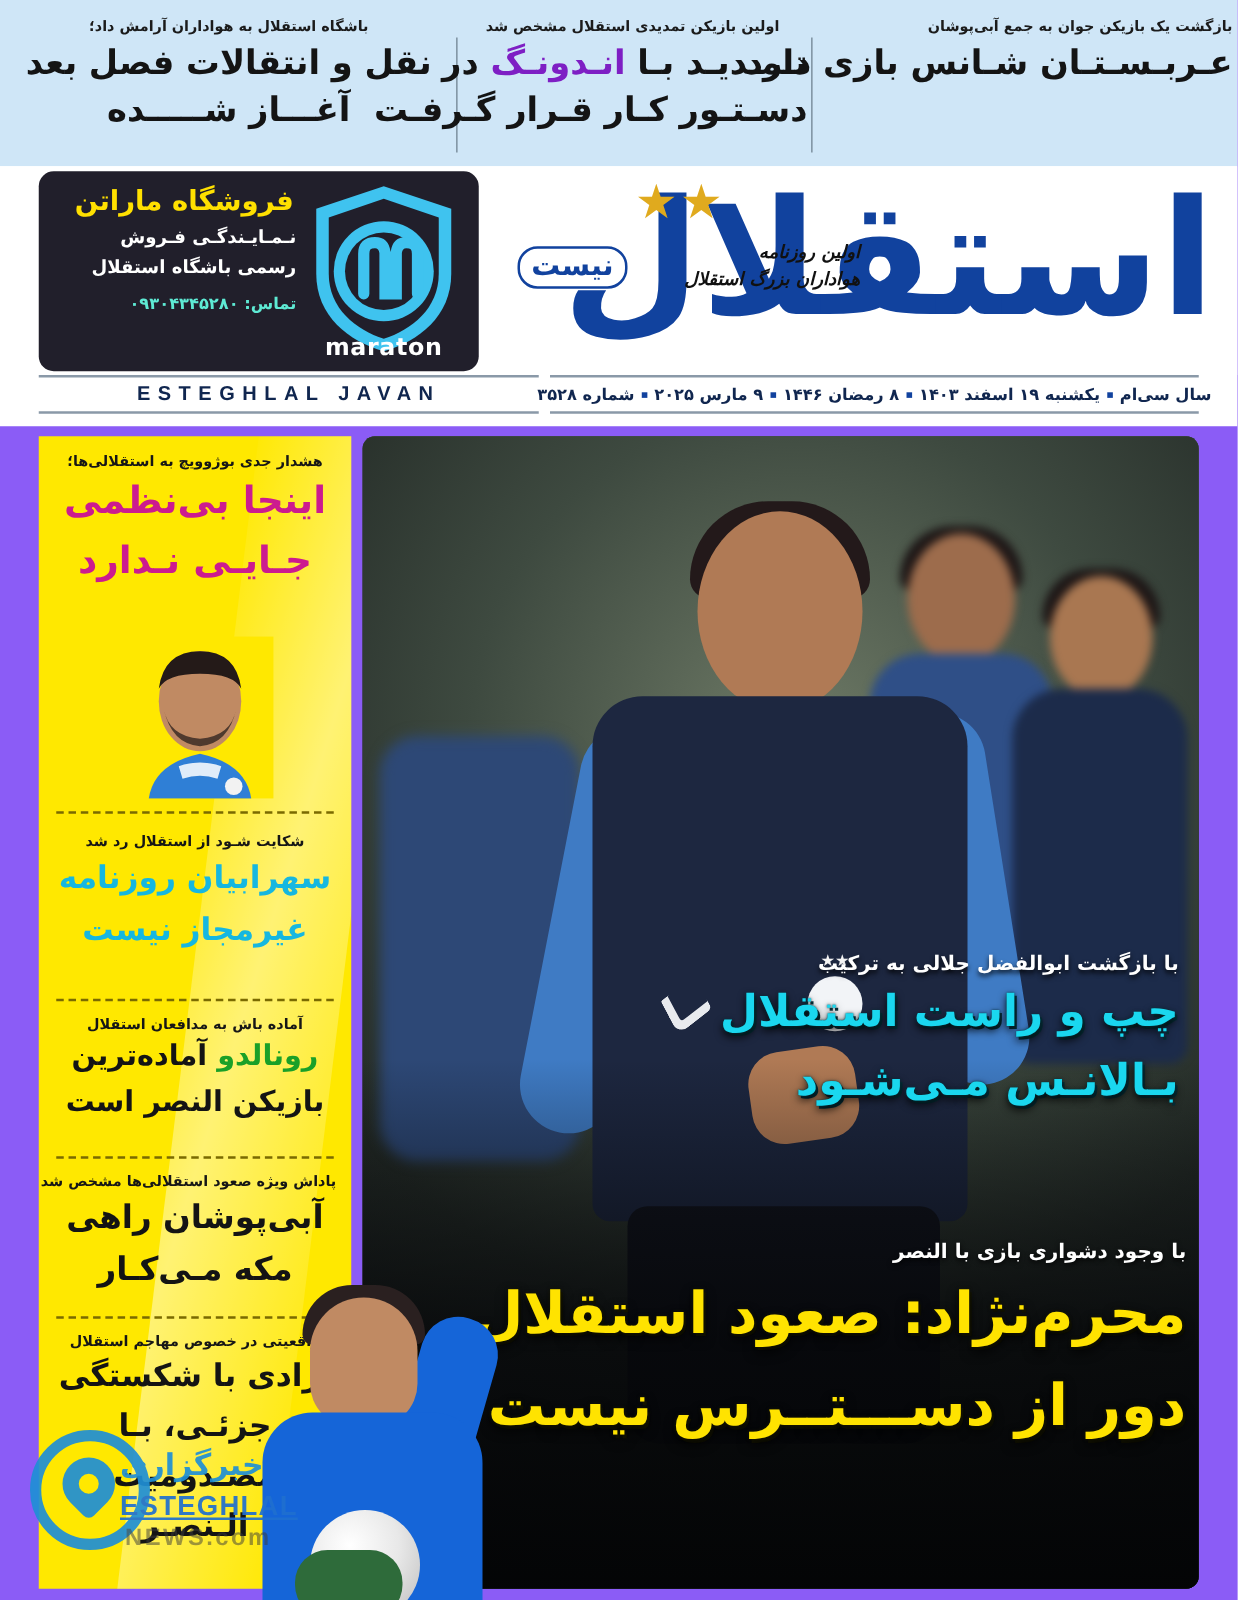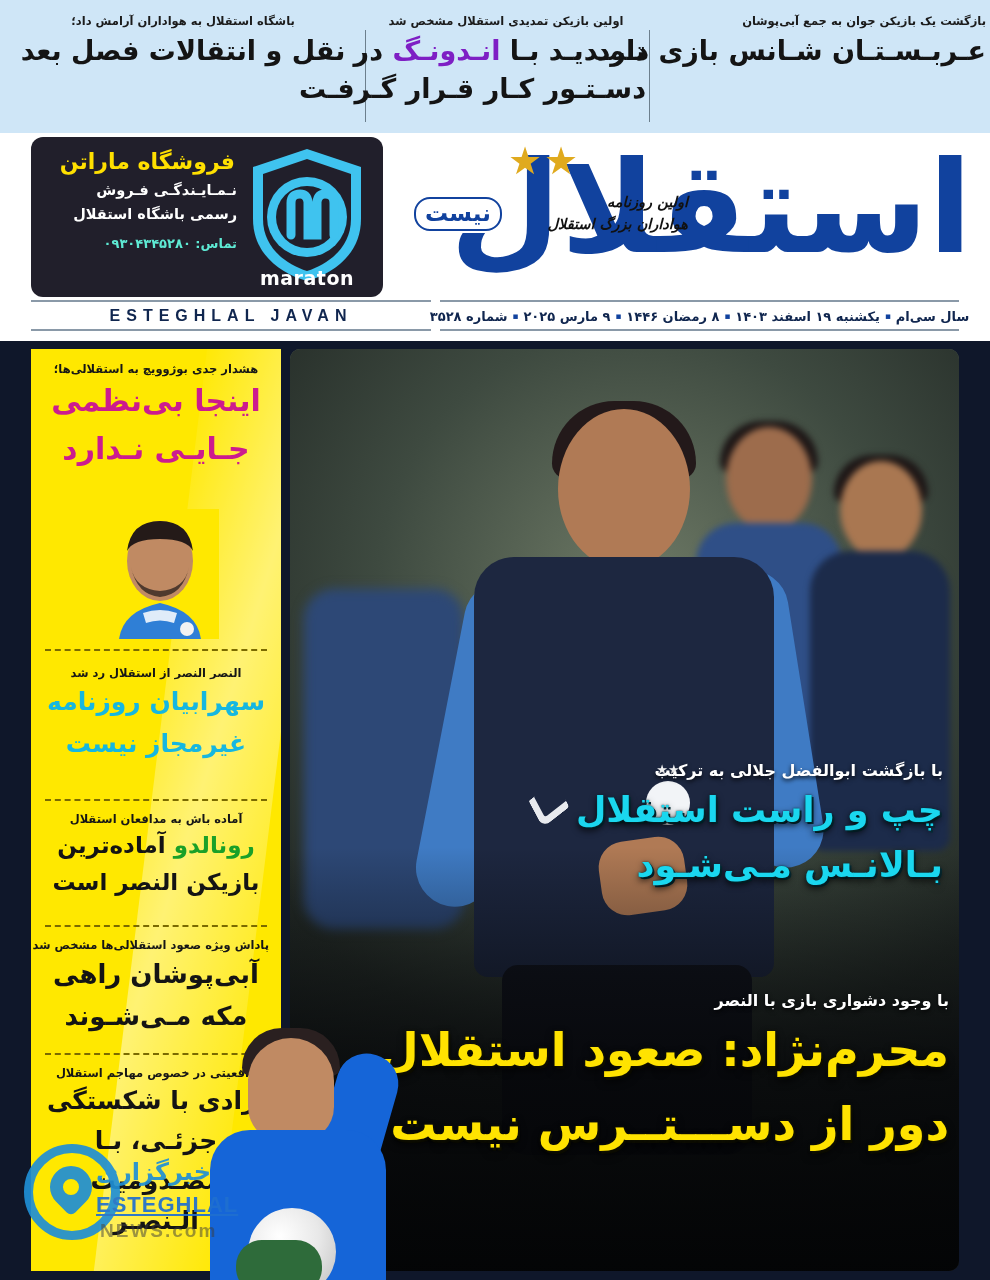--- a/index.html
+++ b/index.html
@@ -120,21 +120,21 @@
     position:absolute; left:440px; top:303px; width:519px; height:26px;
     display:flex; align-items:center; justify-content:center;
     font-size:13px; font-weight:bold; color:#10264f; white-space:nowrap;
     letter-spacing:-0.3px;
   }
   .dateline .sep{ color:#11429e; padding:0 5px; font-size:9px; }
 
   
   .body-area{
     position:absolute; left:0; top:341px; width:990px; height:939px;
-    background:#0f172a;
+    background:#8b5cf6;
   }
 
   
   .sidebar{
     position:absolute; left:31px; top:8px; width:250px; height:922px;
     background:#ffe800; overflow:hidden;
   }
   .sb-gleam{
     position:absolute; left:120px; top:-40px; width:120px; height:1000px;
     background:linear-gradient(100deg,rgba(255,255,255,0) 0%,rgba(255,255,255,.45) 45%,rgba(255,255,255,0) 100%);
@@ -307,20 +307,21 @@
   }
 </style>
 </head>
 <body>
 
 <div class="top-strip">
 
   <div class="teaser" id="teaser-c">
     <div class="kicker">باشگاه استقلال به هواداران آرامش داد؛</div>
     <div class="hl">نقل و انتقالات فصل بعد</div>
+    <div class="hl">آغـــاز شـــــده</div>
   </div>
 
   <div class="vdiv" id="vdiv2"></div>
 
   <div class="teaser" id="teaser-b">
     <div class="kicker">اولین بازیکن تمدیدی استقلال مشخص شد</div>
     <div class="hl"><span>تـمـدیـد بـا </span><span class="accent">انـدونـگ</span><span> در</span></div>
     <div class="hl">دسـتـور کـار قـرار گـرفـت</div>
   </div>
 
@@ -402,39 +403,39 @@
         <path d="M30 58 q6 28 29 30 q23-2 29-30 q-4 22-29 24 q-25-2-29-24Z" fill="#2a1f1c" opacity="0.75"></path>
         <path d="M18 130 q4-28 41-36 q37 8 41 36Z" fill="#2f7fd6"></path>
         <path d="M42 104 q17-6 34 0 l-3 10 q-14-5-28 0Z" fill="#ffffff" opacity="0.85"></path>
         <circle cx="86" cy="120" r="7" fill="#f2f2f2"></circle>
       </svg>
     </div>
 
     <div class="dashline" id="dash1"></div>
 
     <div class="sb-item" id="sb2">
-      <div class="sb-kicker">النصر النصر از استقلال رد شد</div>
+      <div class="sb-kicker">شکایت شـود از استقلال رد شد</div>
       <div class="sb-hl">سهرابیان روزنامه</div>
       <div class="sb-hl">غیرمجاز نیست</div>
     </div>
 
     <div class="dashline" id="dash2"></div>
 
     <div class="sb-item" id="sb3">
       <div class="sb-kicker">آماده باش به مدافعان استقلال</div>
       <div class="sb-hl"><span class="accent">رونالدو</span><span> آماده‌ترین</span></div>
       <div class="sb-hl">بازیکن النصر است</div>
     </div>
 
     <div class="dashline" id="dash3"></div>
 
     <div class="sb-item" id="sb4">
       <div class="sb-kicker">پاداش ویژه صعود استقلالی‌ها مشخص شد</div>
       <div class="sb-hl">آبی‌پوشان راهی</div>
-      <div class="sb-hl">مکه مـی‌شـوند</div>
+      <div class="sb-hl">مکه مـی‌کـار</div>
     </div>
 
     <div class="dashline" id="dash4"></div>
 
     <div class="sb-item" id="sb5">
       <div class="sb-kicker">واقعیتی در خصوص مهاجم استقلال</div>
       <div class="sb-hl">آزادی با شکستگی</div>
       <div class="sb-hl">جزئـی، بـا مصـدومیت</div>
       <div class="sb-hl">الـنصـر</div>
     </div>

